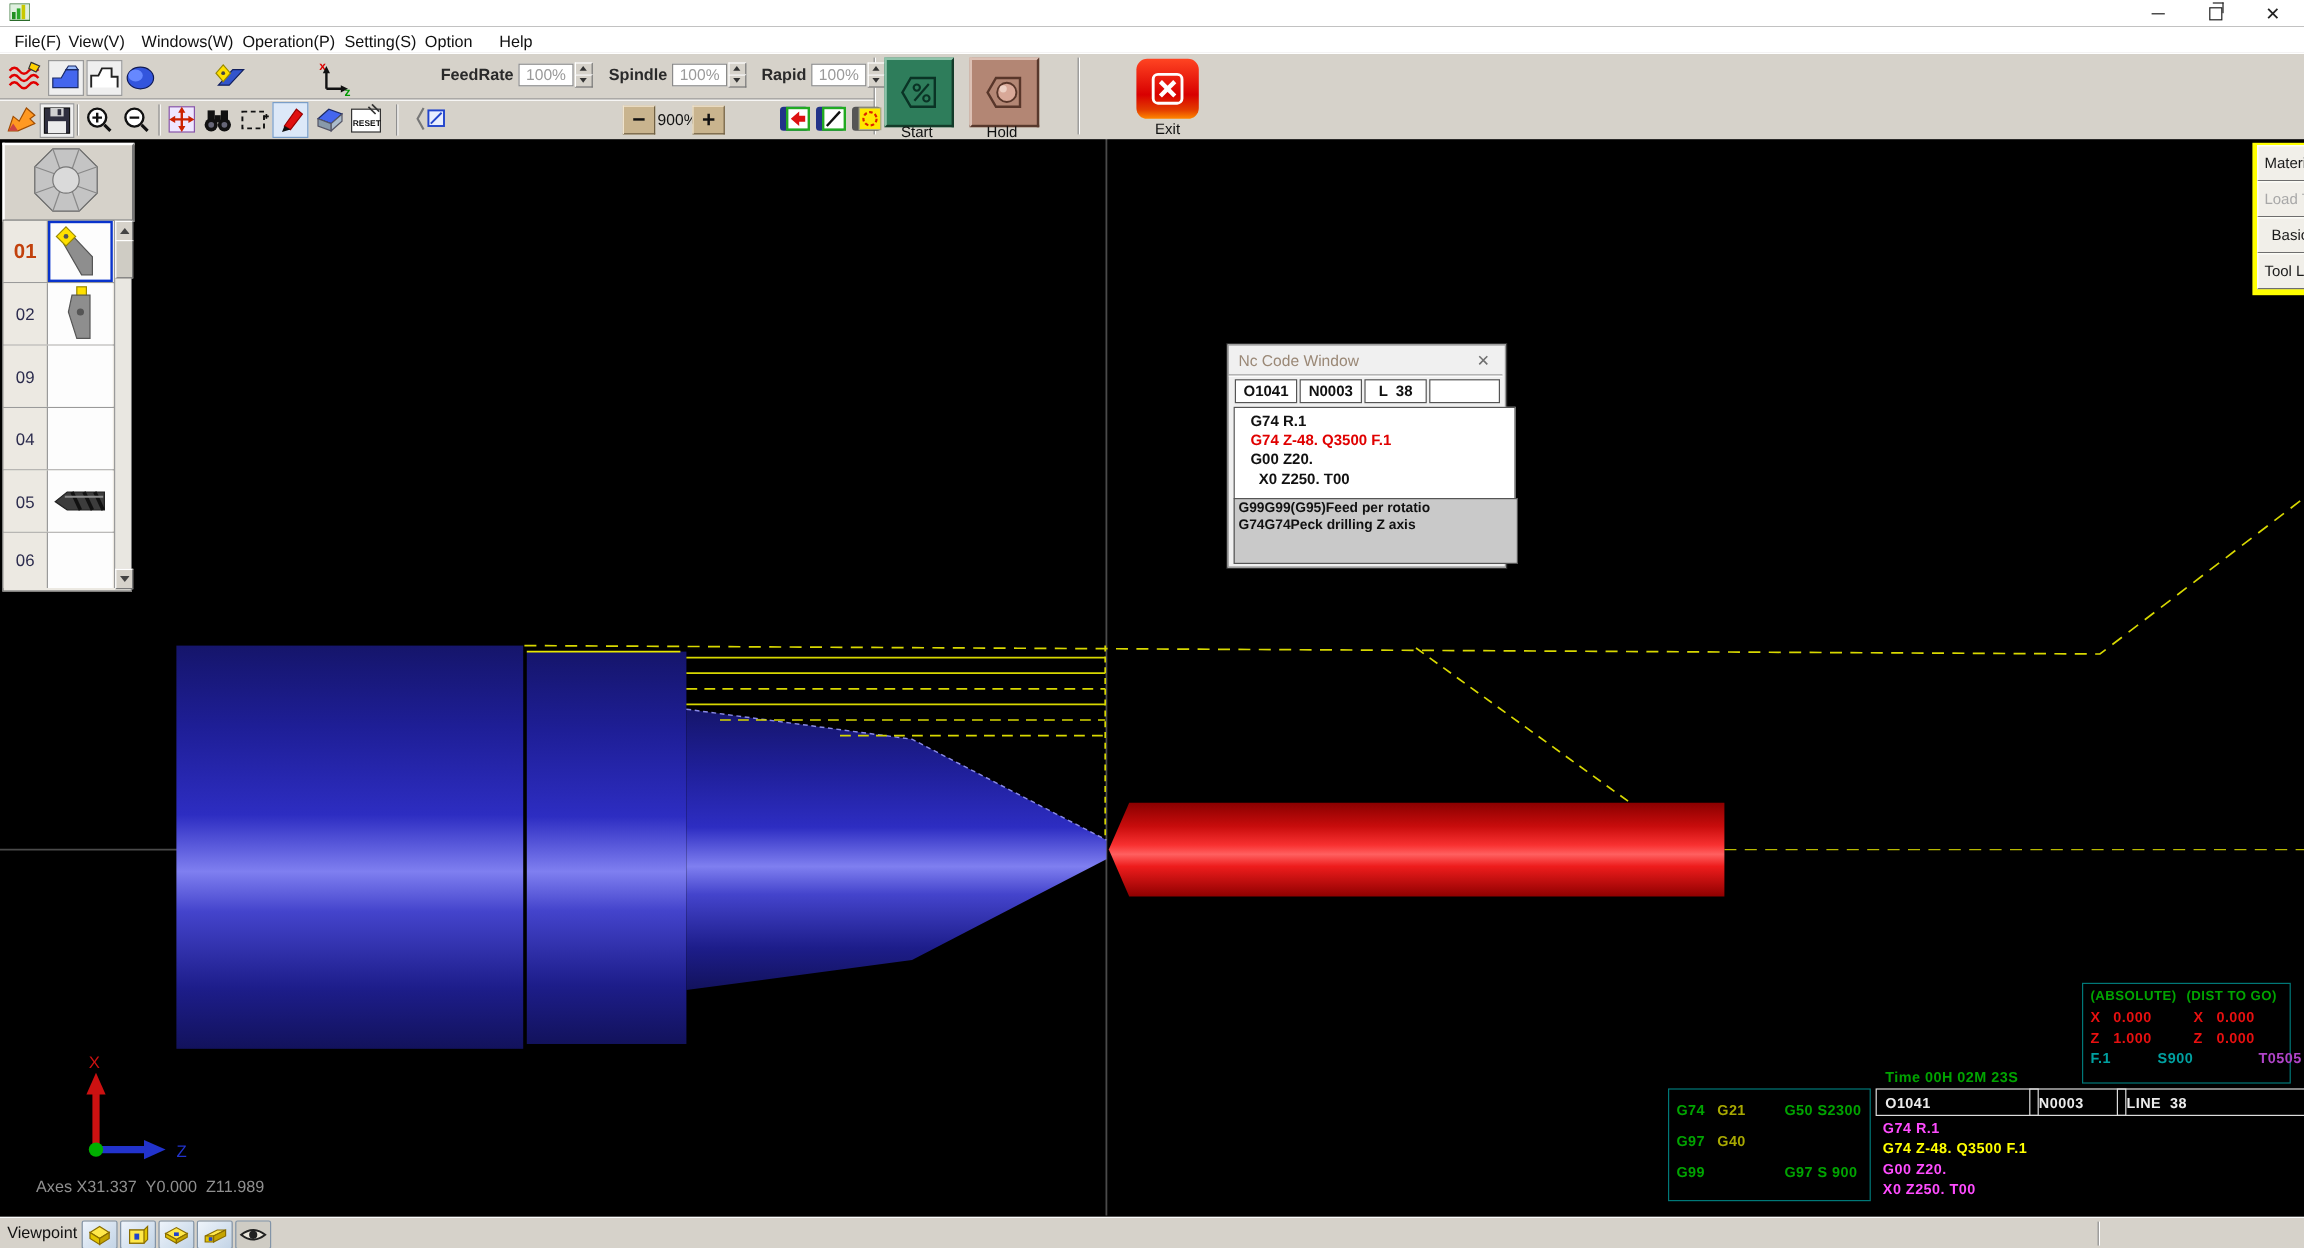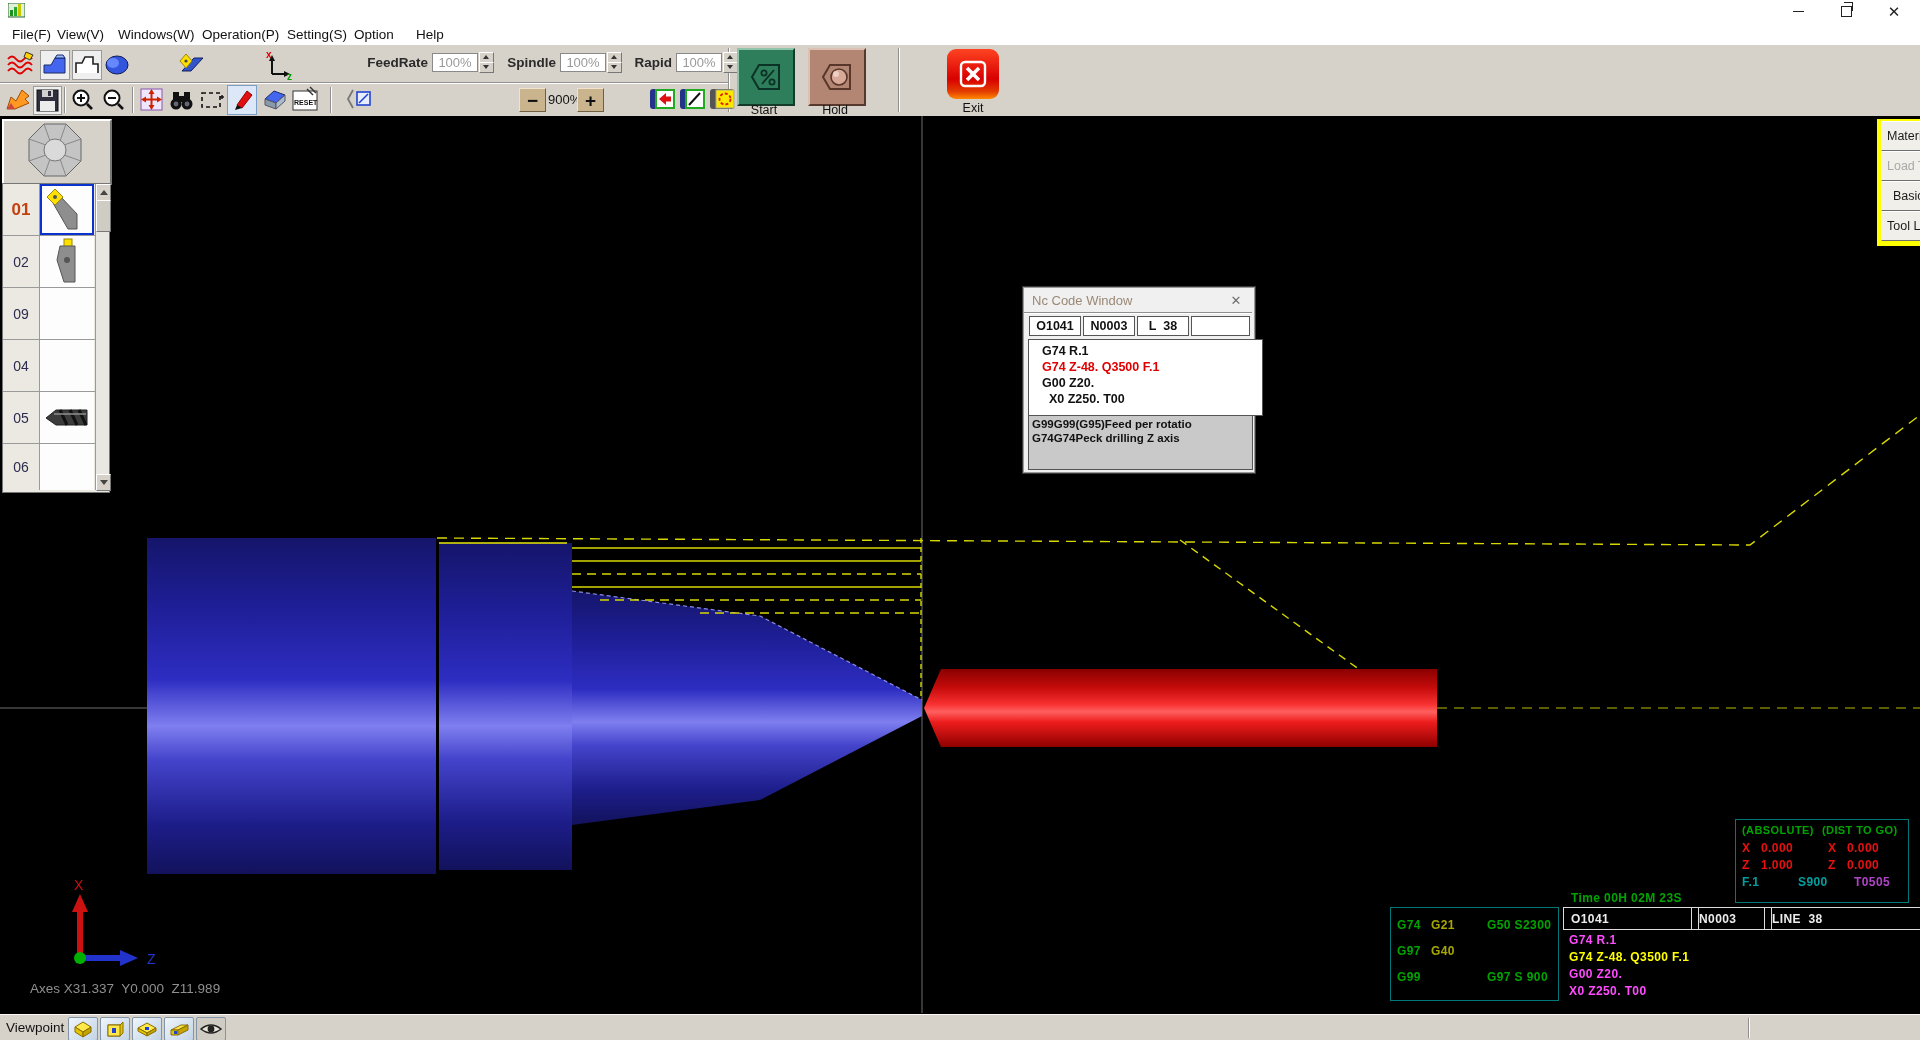--- a/index.html
+++ b/index.html
@@ -68,21 +68,21 @@
   .nc-cell{top:28px;height:18px;background:#fff;border:1px solid #555;font-size:12.5px;font-weight:bold;
       color:#111;display:flex;align-items:center;justify-content:center;white-space:pre;}
   #nc-code{left:4px;top:51px;width:220px;height:72px;background:#fff;border:1px solid #555;}
   .nc-line{font-size:12.5px;font-weight:bold;color:#111;white-space:pre;line-height:16px;}
   .nc-line.cur{color:#e00000;}
   #nc-hints{left:4px;top:127px;width:220px;height:51px;background:#c9c9c9;border:1px solid #555;}
   .nc-hint{font-size:11.5px;font-weight:bold;color:#111;line-height:13.5px;white-space:pre;}
   
   .dro{z-index:3;font-weight:bold;letter-spacing:0.4px;}
   #dro-abs{left:1735px;top:819px;width:172px;height:82px;border:1px solid #007878;background:#000;}
-  .d-grn{color:#00a400;} .d-red{color:#e81010;} .d-teal{color:#00a0a0;} .d-pur{color:#b044c8;}
+  .d-grn{color:#00a400;} .d-red{color:#e81010;} .d-teal{color:#00a0a0;} .d-pur{color:#b044c8;margin-left:28px;}
   .d-yel{color:#a8a800;} .d-mag{color:#ff4cff;} .d-byel{color:#ffff00;}
   .dtxt{font-size:12px;white-space:pre;}
   #dro-time{left:1571px;top:891px;font-size:12px;}
   #dro-modal{left:1390px;top:907px;width:167px;height:92px;border:1px solid #007878;background:#000;}
   #dro-prog{left:1563px;top:907px;width:354px;height:92px;background:#000;}
   .ph-cell{top:0;height:21px;border:1px solid #dcdcdc;display:flex;align-items:center;padding-left:7px;
       font-size:12px;color:#ececec;white-space:pre;}
   
   #statusbar{left:0;top:1014px;width:1920px;height:26px;background:#d6d2ca;z-index:6;border-top:1px solid #fafafa;}
   #vp-label{left:6px;top:5px;font-size:13.5px;color:#111;}
@@ -511,21 +511,21 @@
   <div class="abs nc-cell" style="left:5px;width:50px">O1041</div>
   <div class="abs nc-cell" style="left:59px;width:50px">N0003</div>
   <div class="abs nc-cell" style="left:113px;width:50px">L  38</div>
   <div class="abs nc-cell" style="left:167px;width:57px"></div>
   <div class="abs" id="nc-code" style="padding:3px 0 0 13px">
     <div class="nc-line">G74 R.1</div>
     <div class="nc-line cur">G74 Z-48. Q3500 F.1</div>
     <div class="nc-line">G00 Z20.</div>
     <div class="nc-line">  X0 Z250. T00</div>
   </div>
-  <div class="abs" id="nc-hints" style="padding:2px 0 0 3px">
+  <div class="abs" id="nc-hints" style="padding:2px 12px 0 3px">
     <div class="nc-hint">G99G99(G95)Feed per rotatio</div>
     <div class="nc-hint">G74G74Peck drilling Z axis</div>
   </div>
 </div>
 
 <div class="abs dro" id="dro-abs">
   <span class="abs dtxt d-grn" style="left:6px;top:4px;font-size:11px">(ABSOLUTE)</span>
   <span class="abs dtxt d-grn" style="left:86px;top:4px;font-size:11px">(DIST TO GO)</span>
   <span class="abs dtxt d-red" style="left:6px;top:21px">X</span>
   <span class="abs dtxt d-red" style="left:25px;top:21px">0.000</span>

